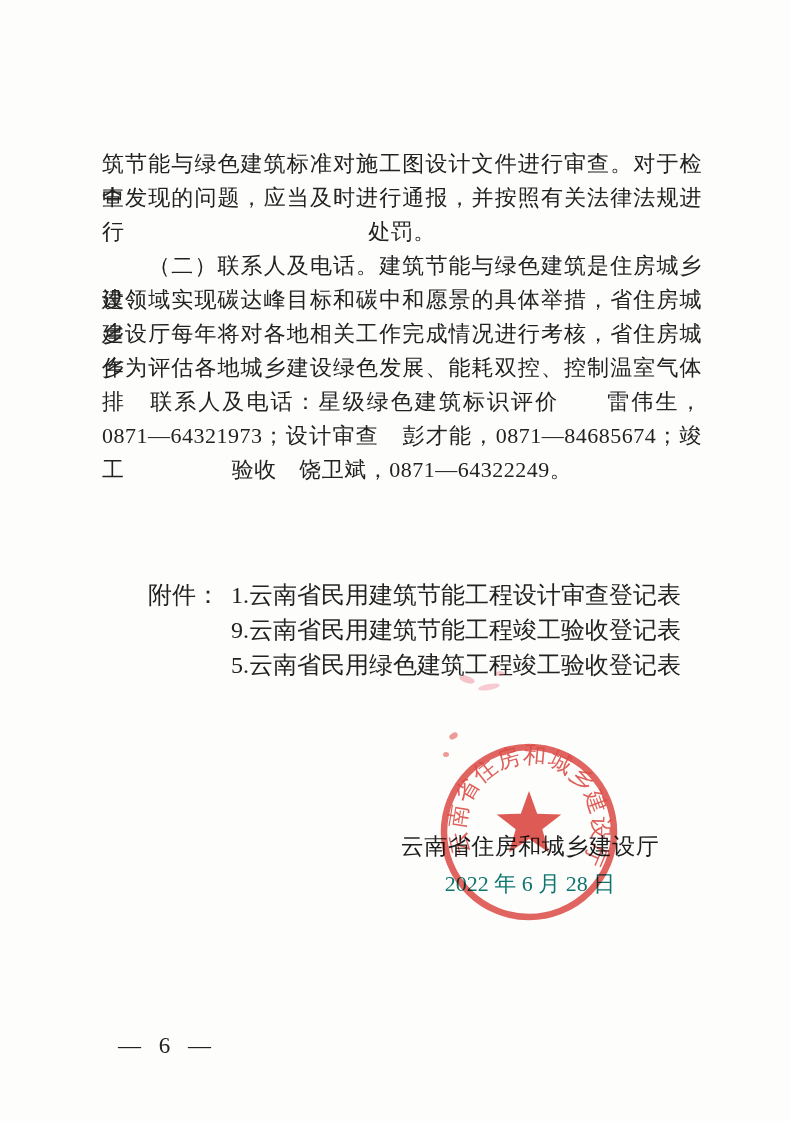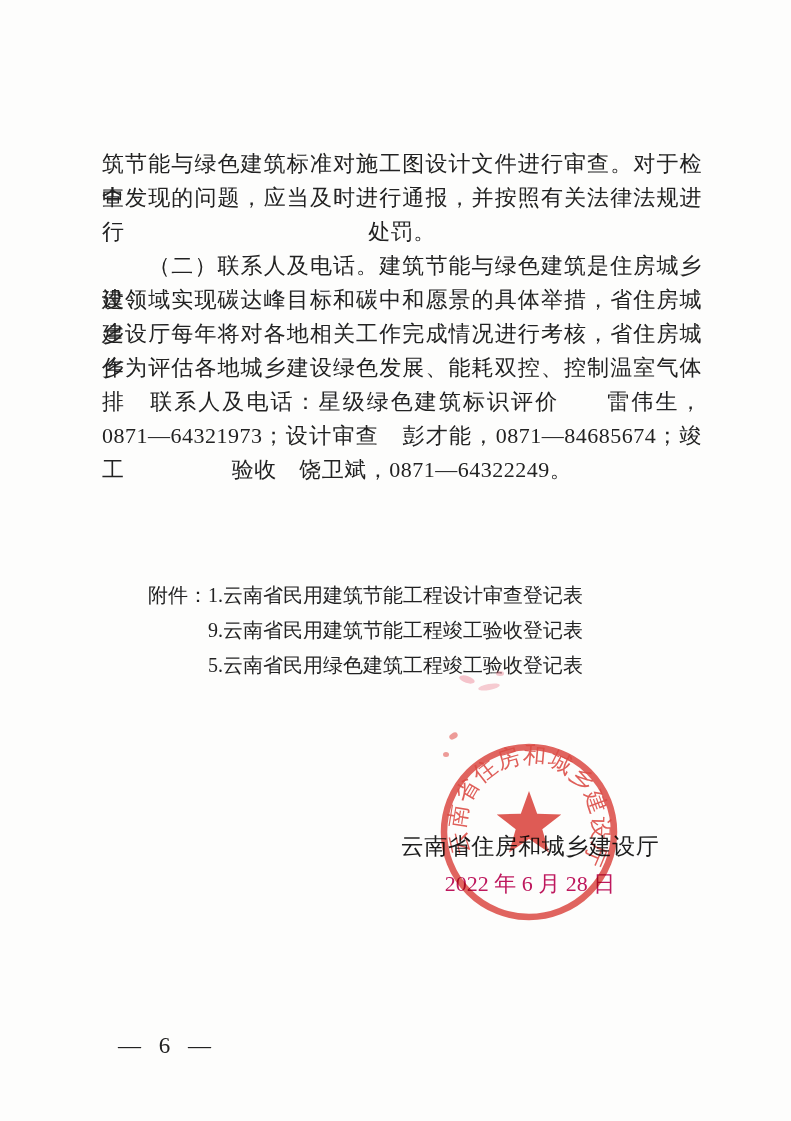--- a/index.html
+++ b/index.html
@@ -26,36 +26,36 @@
   .body-text .line{height:34px;white-space:nowrap;text-align:center;}
   .body-text .line.just{
     white-space:normal;
     text-align:justify;
     text-align-last:justify;
   }
   
   .attach{
     position:absolute;
     left:148px;top:578px;
-    font-size:20px;line-height:35px;
+    font-size:24px;line-height:35px;
     color:#222;
     display:flex;align-items:flex-start;
   }
   .attach-label{white-space:nowrap;}
-  .attach-items .line{height:35px;white-space:nowrap;}
+  .attach-items .line{height:35px;white-space:nowrap;margin-left:11px;}
   
   .sig-issuer{
     position:absolute;left:400px;top:832px;width:260px;
     text-align:center;font-size:23px;line-height:30px;
     letter-spacing:0.5px;color:#1d1d1d;
   }
   .sig-date{
     position:absolute;left:400px;top:869px;width:260px;
     text-align:center;font-size:22px;line-height:30px;
-    color:#be185d;
+    color:#0f766e;
   }
   
   .seal{
     position:absolute;left:417px;top:719px;
     width:224px;height:224px;
     mix-blend-mode:multiply;
     pointer-events:none;
   }
   .seal svg{display:block;width:100%;height:100%;}
   .speck{

